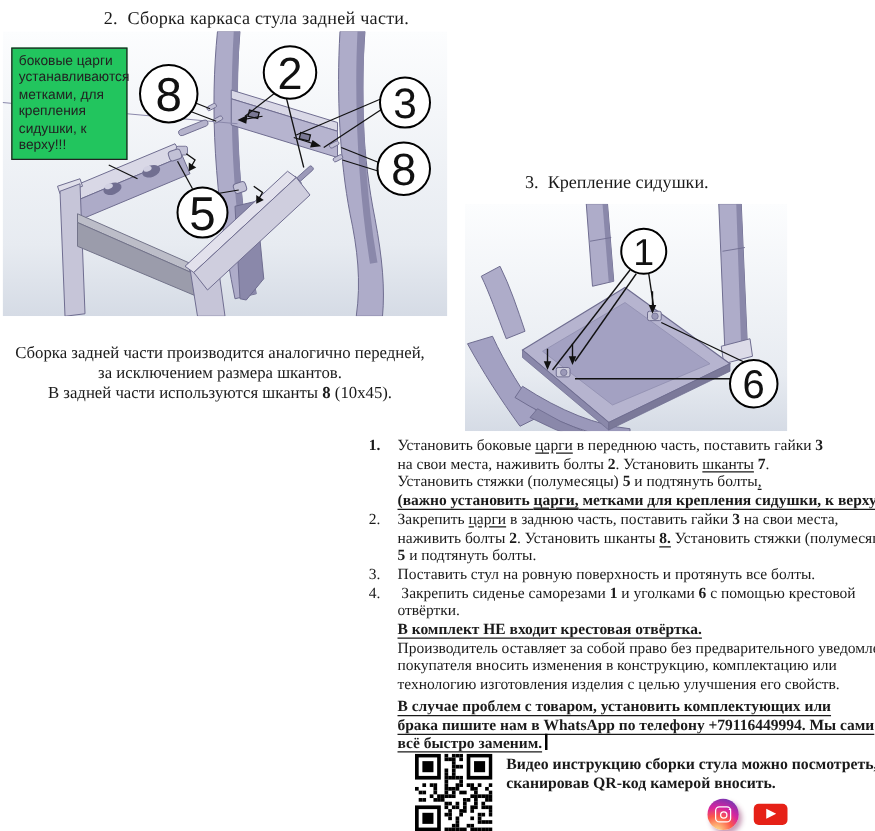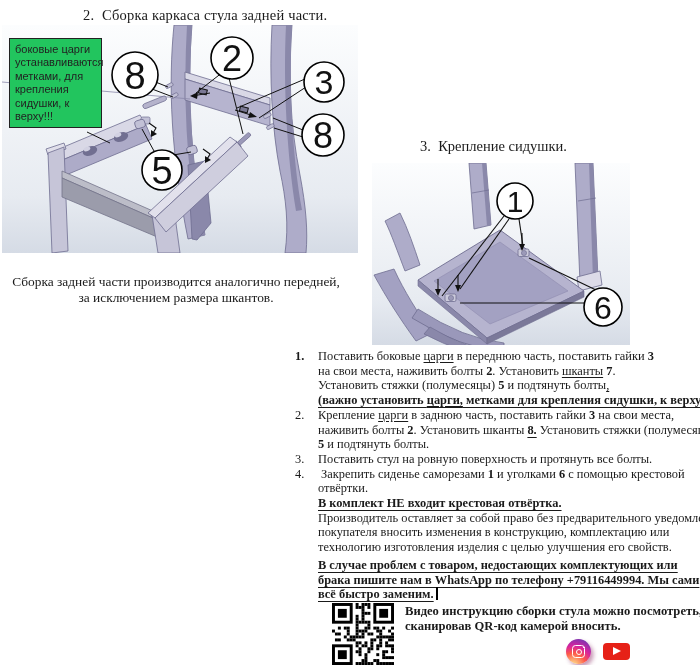--- a/index.html
+++ b/index.html
@@ -170,20 +170,21 @@
     </g>
   </svg>
   <div class="note-box">
     <span>боковые царги устанавливаются метками, для крепления сидушки, к верху!!!</span>
   </div>
 </div>
 
 <div class="abs caption">
   <div class="cap-line"><span>Сборка задней части производится аналогично передней,</span></div>
   <div class="cap-line"><span>за исключением размера шкантов.</span></div>
+  <div class="cap-line"><span>В задней части используются шканты </span><span class="sg-b">8</span><span> (10x45).</span></div>
 </div>
 
 <div class="abs title2">3.&nbsp; Крепление сидушки.</div>
 
 <div class="abs diagram" style="left:372px;top:163px;width:258px;height:182px;">
   <svg width="258" height="182" viewBox="0 0 258 182">
     <defs>
       <linearGradient id="Rbg" x1="0" y1="0" x2="0" y2="1">
         <stop offset="0" stop-color="#fcfdfe"></stop>
           <stop offset="0.75" stop-color="#e7ebf1"></stop>
@@ -250,30 +251,30 @@
       <circle cx="231" cy="144" r="19" fill="#fff" stroke="#000" stroke-width="1.6"></circle>
       <text class="callout-num" x="231" y="144" font-size="32" text-anchor="middle" dy="0.36em">6</text>
     </g>
   </svg>
 </div>
 
 <div class="abs steps">
     <div class="step">
       <span class="step-num sg-b">1.</span>
       <div class="step-body">
-        <div class="line"><span>Поставить боковые </span><span><span class="sg-q">царги</span></span><span> в переднюю часть, поставить гайки </span><span class="sg-b">3</span></div>
+        <div class="line"><span>Установить боковые </span><span><span class="sg-q">царги</span></span><span> в переднюю часть, поставить гайки </span><span class="sg-b">3</span></div>
         <div class="line"><span>на свои места, наживить болты </span><span class="sg-b">2</span><span>. Установить </span><span><span class="sg-q">шканты</span></span><span> </span><span class="sg-b">7</span><span>.</span></div>
         <div class="line"><span>Установить стяжки (полумесяцы) </span><span class="sg-b">5</span><span> и подтянуть болты</span><span><span class="sg-q">,</span></span></div>
         <div class="line"><span class="sg-b sg-u">(важно установить </span><span class="sg-b sg-u"><span class="sg-q">царги,</span></span><span class="sg-b sg-u"> метками для крепления сидушки, к верху!)</span></div>
       </div>
     </div>
     <div class="step">
       <span class="step-num">2.</span>
       <div class="step-body">
-        <div class="line"><span>Крепление </span><span><span class="sg-q">царги</span></span><span> в заднюю часть, поставить гайки </span><span class="sg-b">3</span><span> на свои места,</span></div>
+        <div class="line"><span>Закрепить </span><span><span class="sg-q">царги</span></span><span> в заднюю часть, поставить гайки </span><span class="sg-b">3</span><span> на свои места,</span></div>
         <div class="line"><span>наживить болты </span><span class="sg-b">2</span><span>. Установить шканты </span><span class="sg-b sg-u">8.</span><span> Установить стяжки (полумесяцы)</span></div>
         <div class="line"><span class="sg-b">5</span><span> и подтянуть болты.</span></div>
       </div>
     </div>
     <div class="step">
       <span class="step-num">3.</span>
       <div class="step-body">
         <div class="line"><span>Поставить стул на ровную поверхность и протянуть все болты.</span></div>
       </div>
     </div>
@@ -284,21 +285,21 @@
         <div class="line"><span>отвёртки.</span></div>
         <div class="line"><span class="sg-b sg-u">В комплект НЕ входит крестовая отвёртка.</span></div>
         <div class="line"><span>Производитель оставляет за собой право без предварительного уведомления</span></div>
         <div class="line"><span>покупателя вносить изменения в конструкцию, комплектацию или</span></div>
         <div class="line"><span>технологию изготовления изделия с целью улучшения его свойств.</span></div>
       </div>
     </div>
   </div>
 
 <div class="abs whatsapp">
-  <div class="line"><span><span class="sg-b sg-u">В случае проблем с товаром, недостающих комплектующих или</span></span></div>
+  <div class="line"><span><span class="sg-b sg-u">В случае проблем с товаром, установить комплектующих или</span></span></div>
   <div class="line"><span><span class="sg-b sg-u">брака пишите нам в WhatsApp по телефону +79116449994. Мы сами</span></span></div>
   <div class="line"><span><span class="sg-b sg-u">всё быстро заменим.</span></span><span class="cursor"></span></div>
 </div>
 
 <div class="abs qr">
   <svg width="62" height="62" viewBox="0 0 63 63">
     <rect x="0" y="0" width="63" height="63" fill="#fff"></rect>
     <g id="qr-mods" fill="#000">
         <rect x="24" y="0" width="3" height="3" fill="#000"></rect>
         <rect x="30" y="0" width="3" height="3" fill="#000"></rect>

